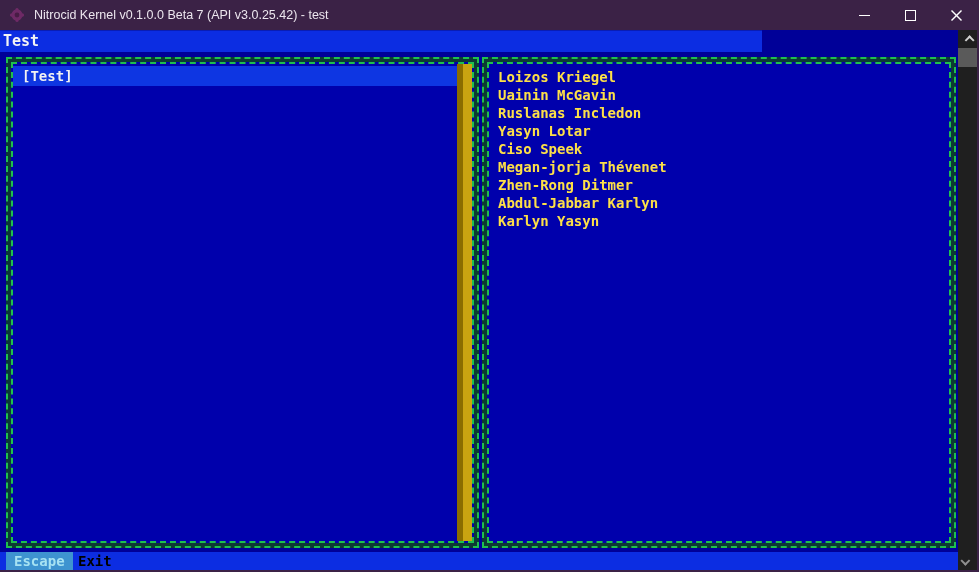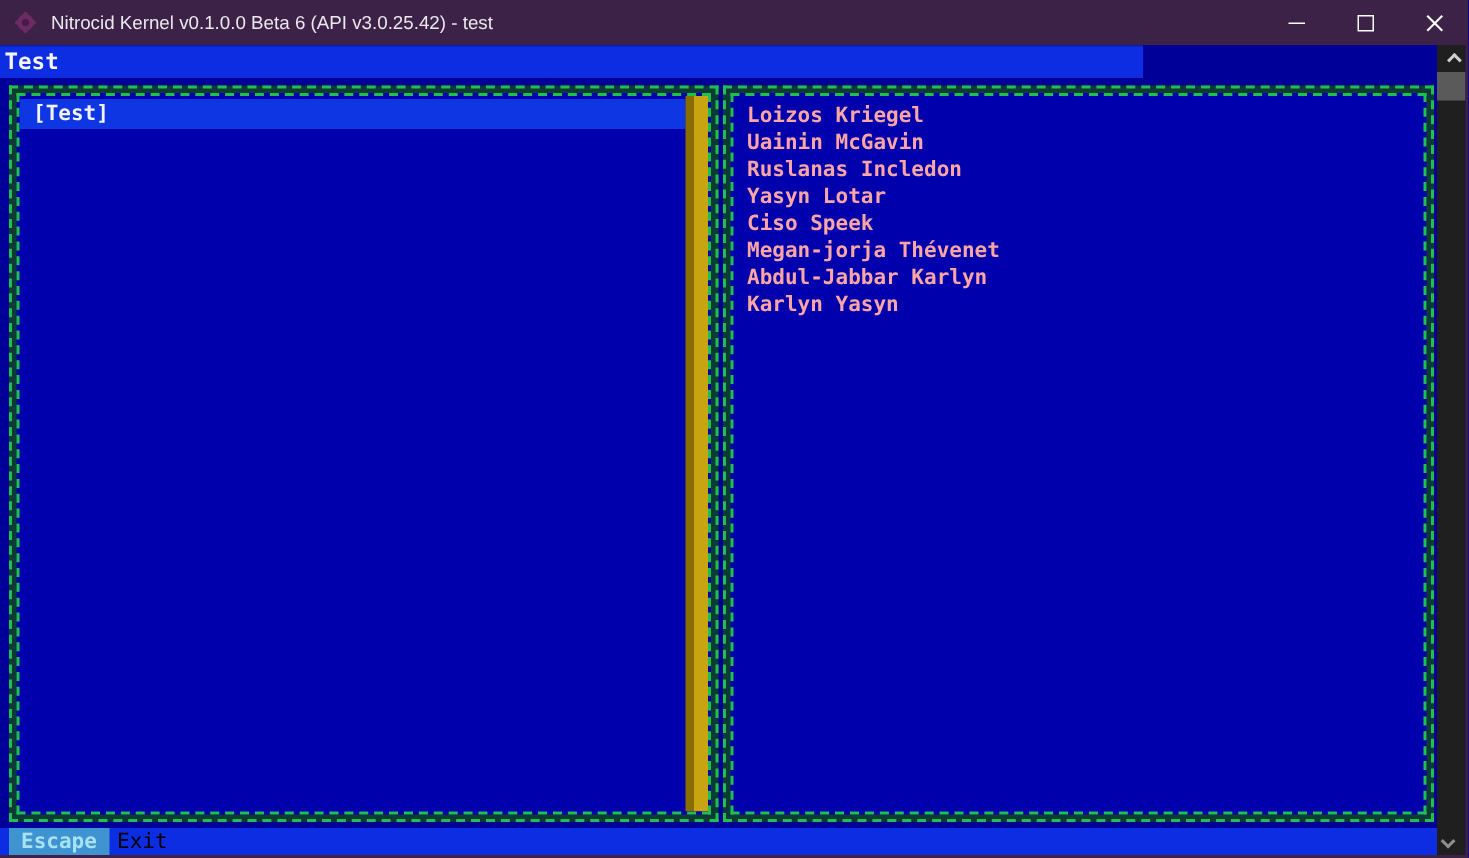--- a/index.html
+++ b/index.html
@@ -67,38 +67,38 @@
   }
 
   .gold-scrollbar {
     position: absolute; right: 0; top: 0; bottom: 0; width: 15px;
     background: linear-gradient(90deg, #8a6d00 0 6px, #c9a411 6px 15px);
   }
 
   .names-list { padding: 4px 0 0 9px; }
   .name-row {
     height: 18px; line-height: 18px;
-    color: #fca5a5; font-weight: bold; font-size: 14px;
+    color: #fde047; font-weight: bold; font-size: 14px;
     white-space: pre;
   }
 
   
   .statusbar {
     position: absolute; left: 0; top: 552px; width: 958px; height: 32px;
     background: #0c2de2;
   }
   .status-chip {
     position: absolute; left: 6px; top: 0; height: 18px;
     background: #3e93d0; color: #a6e2f2;
     font-weight: bold; font-size: 14px; line-height: 18px;
     padding: 0 8px;
   }
   .status-action {
     position: absolute; left: 78px; top: 0; height: 18px;
-    color: #000000; font-weight: normal; font-size: 14px; line-height: 18px;
+    color: #000000; font-weight: bold; font-size: 14px; line-height: 18px;
   }
 
   
   .win-scrollbar {
     position: absolute; left: 958px; top: 30px; width: 19px; height: 540px;
     background: #1f1f1f;
   }
   .sb-arrow {
     position: absolute; left: 0; width: 19px; height: 18px;
     display: flex; align-items: center; justify-content: center;
@@ -131,21 +131,21 @@
       <ellipse cx="8" cy="11.5" rx="2" ry="3.6"></ellipse>
       <ellipse cx="4.5" cy="8" rx="3.6" ry="2"></ellipse>
       <ellipse cx="11.5" cy="8" rx="3.6" ry="2"></ellipse>
       <ellipse cx="5.3" cy="5.3" rx="2.8" ry="1.7" transform="rotate(-45 5.3 5.3)"></ellipse>
       <ellipse cx="10.7" cy="5.3" rx="2.8" ry="1.7" transform="rotate(45 10.7 5.3)"></ellipse>
       <ellipse cx="5.3" cy="10.7" rx="2.8" ry="1.7" transform="rotate(45 5.3 10.7)"></ellipse>
       <ellipse cx="10.7" cy="10.7" rx="2.8" ry="1.7" transform="rotate(-45 10.7 10.7)"></ellipse>
     </g>
     <circle cx="8" cy="8" r="2.4" fill="#471c44"></circle>
   </svg>
-  <span class="title-text">Nitrocid Kernel v0.1.0.0 Beta 6 (API v3.0.25.42) - test</span>
+  <span class="title-text">Nitrocid Kernel v0.1.0.0 Beta 7 (API v3.0.25.42) - test</span>
   <div class="win-controls">
     <div class="win-btn">
       <span class="glyph-min"></span>
     </div>
     <div class="win-btn">
       <span class="glyph-max"></span>
     </div>
     <div class="win-btn">
       <svg width="13" height="13" viewBox="0 0 13 13">
         <line x1="1.5" y1="1.5" x2="11.5" y2="11.5" stroke="#ffffff" stroke-width="1.4"></line>
@@ -168,20 +168,21 @@
 
 <div class="panel panel-right">
   <div class="panel-inner">
     <div class="names-list">
       <div class="name-row">Loizos Kriegel</div>
       <div class="name-row">Uainin McGavin</div>
       <div class="name-row">Ruslanas Incledon</div>
       <div class="name-row">Yasyn Lotar</div>
       <div class="name-row">Ciso Speek</div>
       <div class="name-row">Megan-jorja Thévenet</div>
+      <div class="name-row">Zhen-Rong Ditmer</div>
       <div class="name-row">Abdul-Jabbar Karlyn</div>
       <div class="name-row">Karlyn Yasyn</div>
     </div>
   </div>
 </div>
 
 <div class="statusbar">
   <span class="status-chip">Escape</span>
   <span class="status-action">Exit</span>
 </div>

